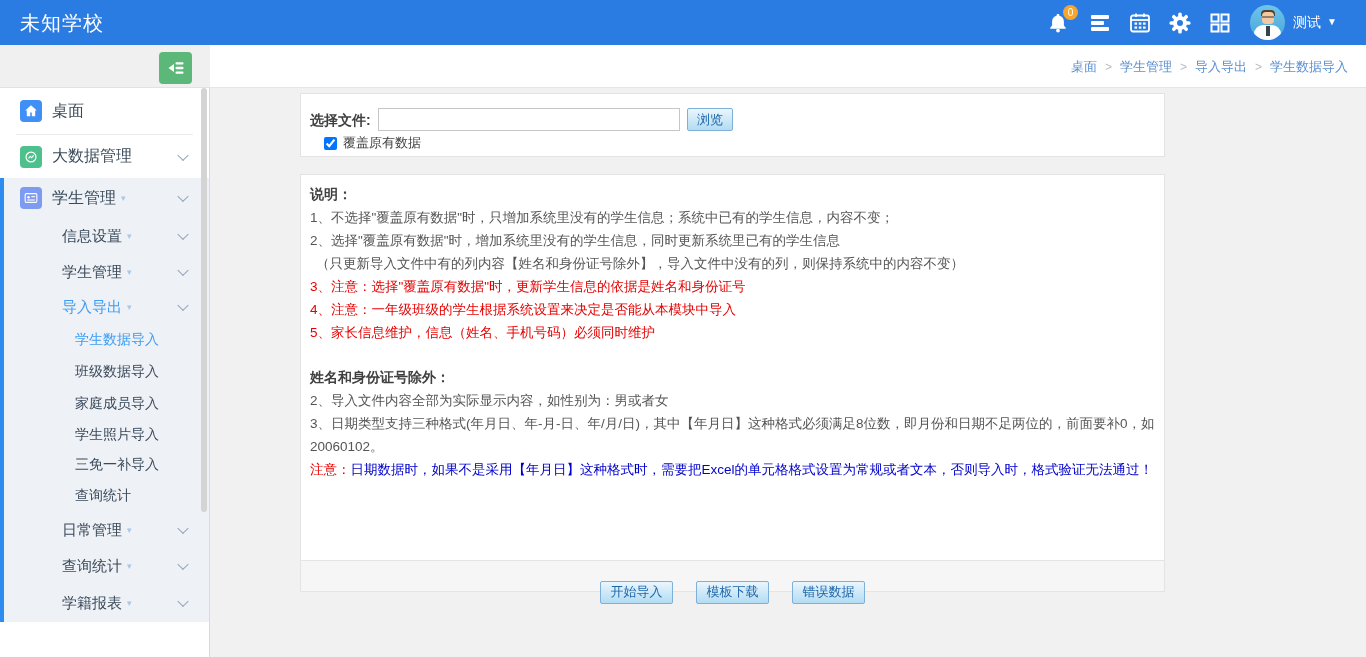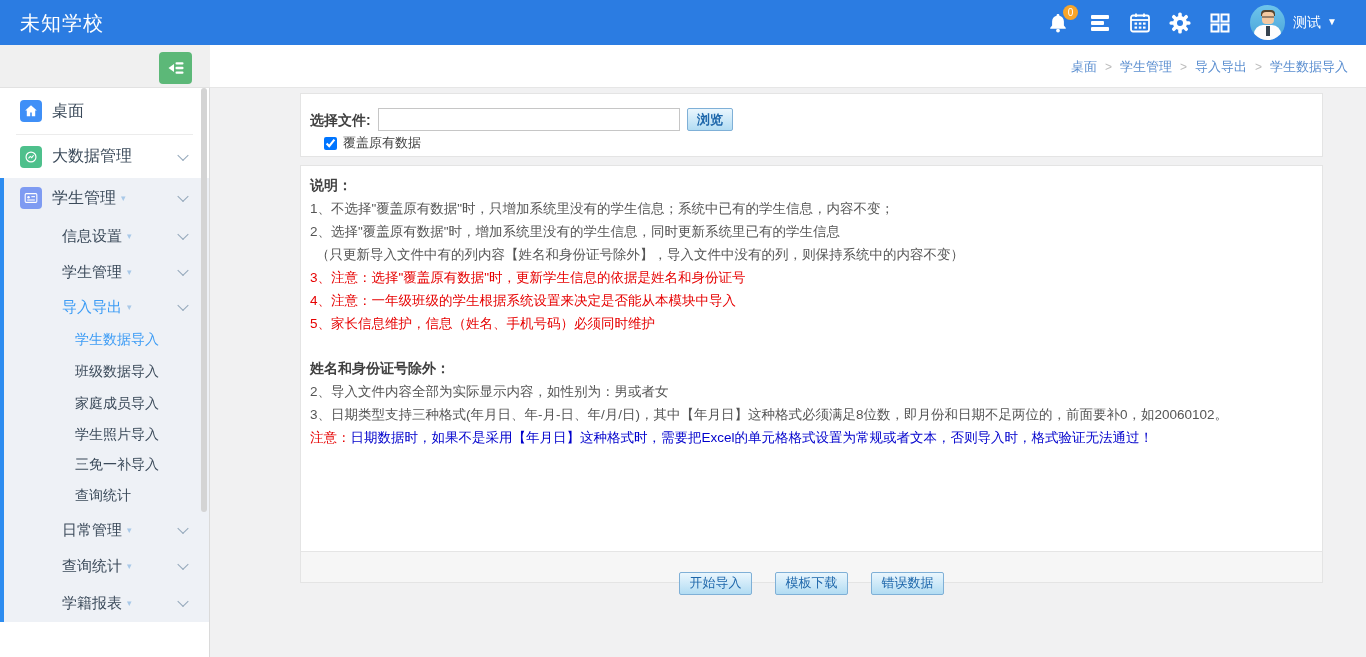--- a/index.html
+++ b/index.html
@@ -61,32 +61,32 @@
   .group-open .lv1 { padding-left:58px; }
   .group-open .lv2 { padding-left:71px; }
   .sel-blue { color:#3d9cf5 !important; }
   .side-divider { height:0; border-bottom:1px solid #ececec; margin:0 16px; }
   .scroll-thumb { position:absolute; right:2px; top:0; width:6px; height:424px;
     background:#d4d4d4; border-radius:3px; cursor:pointer; }
 
   
   .main { position:absolute; left:210px; top:88px; width:1156px; height:569px;
     background:#f1f1f2; }
-  .panel { position:absolute; left:90px; width:1023px; background:#fff;
+  .panel { position:absolute; left:90px; width:865px; background:#fff;
     border:1px solid #e4e4e4; }
   .panel-a { top:5px; height:64px; }
-  .panel-b { top:77px; height:418px; }
+  .panel-b { top:86px; height:418px; }
   .file-label { position:absolute; left:9px; top:18px; font-size:14px;
     font-weight:bold; color:#404040; }
   .file-input { position:absolute; left:77px; top:14px; width:302px; height:23px;
     border:1px solid #c6c6c6; font-size:13px; padding:0 5px; background:#fff; }
   .btn-blue { border:1px solid #7fb0d7; background:linear-gradient(#eaf6fd,#b2dcf3);
     color:#1d66aa; font-size:13px; border-radius:2px; cursor:pointer;
     font-family:"Liberation Sans",sans-serif; }
-  .browse-btn { position:absolute; left:386px; top:14px; width:46px; height:23px;font-weight:bold; }
+  .browse-btn { position:absolute; left:386px; top:14px; width:46px; height:23px; }
   .chk-row { position:absolute; left:23px; top:40px; display:flex;
     align-items:center; font-size:13px; color:#404040; }
   .chk-row input { margin-right:6px; width:13px; height:13px; cursor:pointer; }
 
   .notes { position:absolute; left:9px; top:8px; right:9px; font-size:13.5px;
     color:#555; line-height:23px; }
   .notes .hd { font-weight:bold; color:#404040; font-size:14px; }
   .red { color:#e60000; }
   .blue { color:#0000cc; }
   .block2 { margin-top:22px; }

